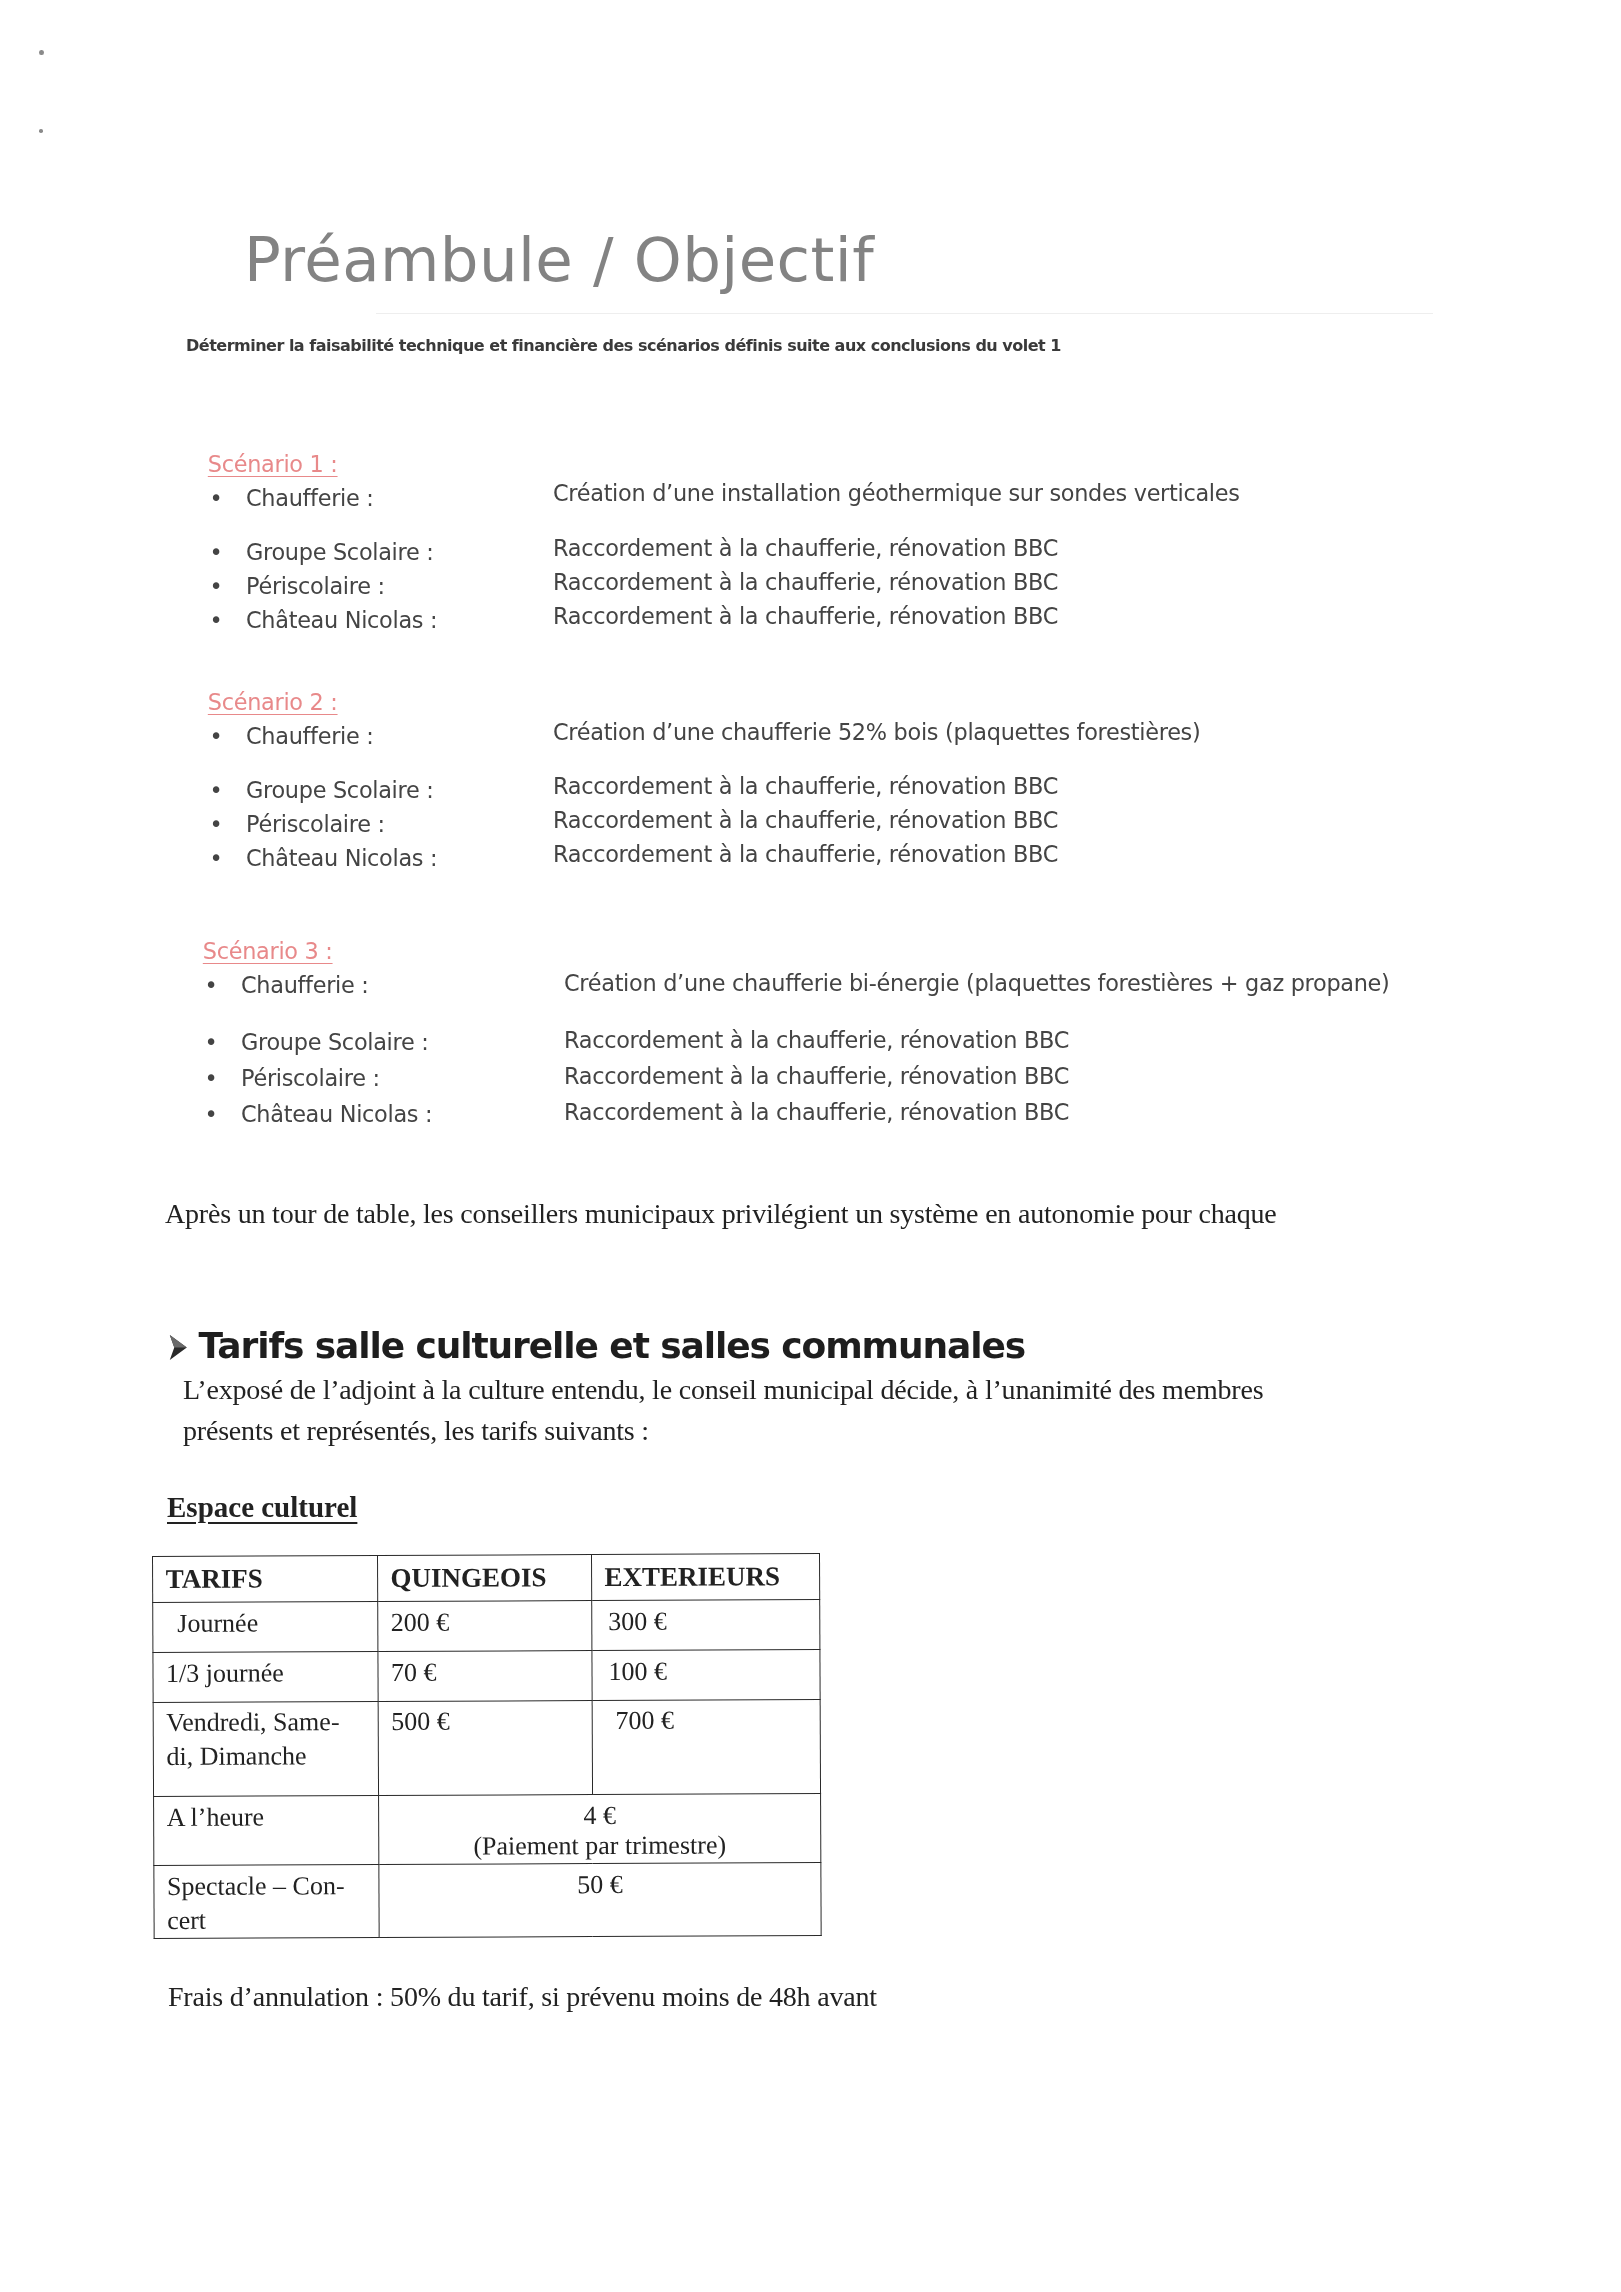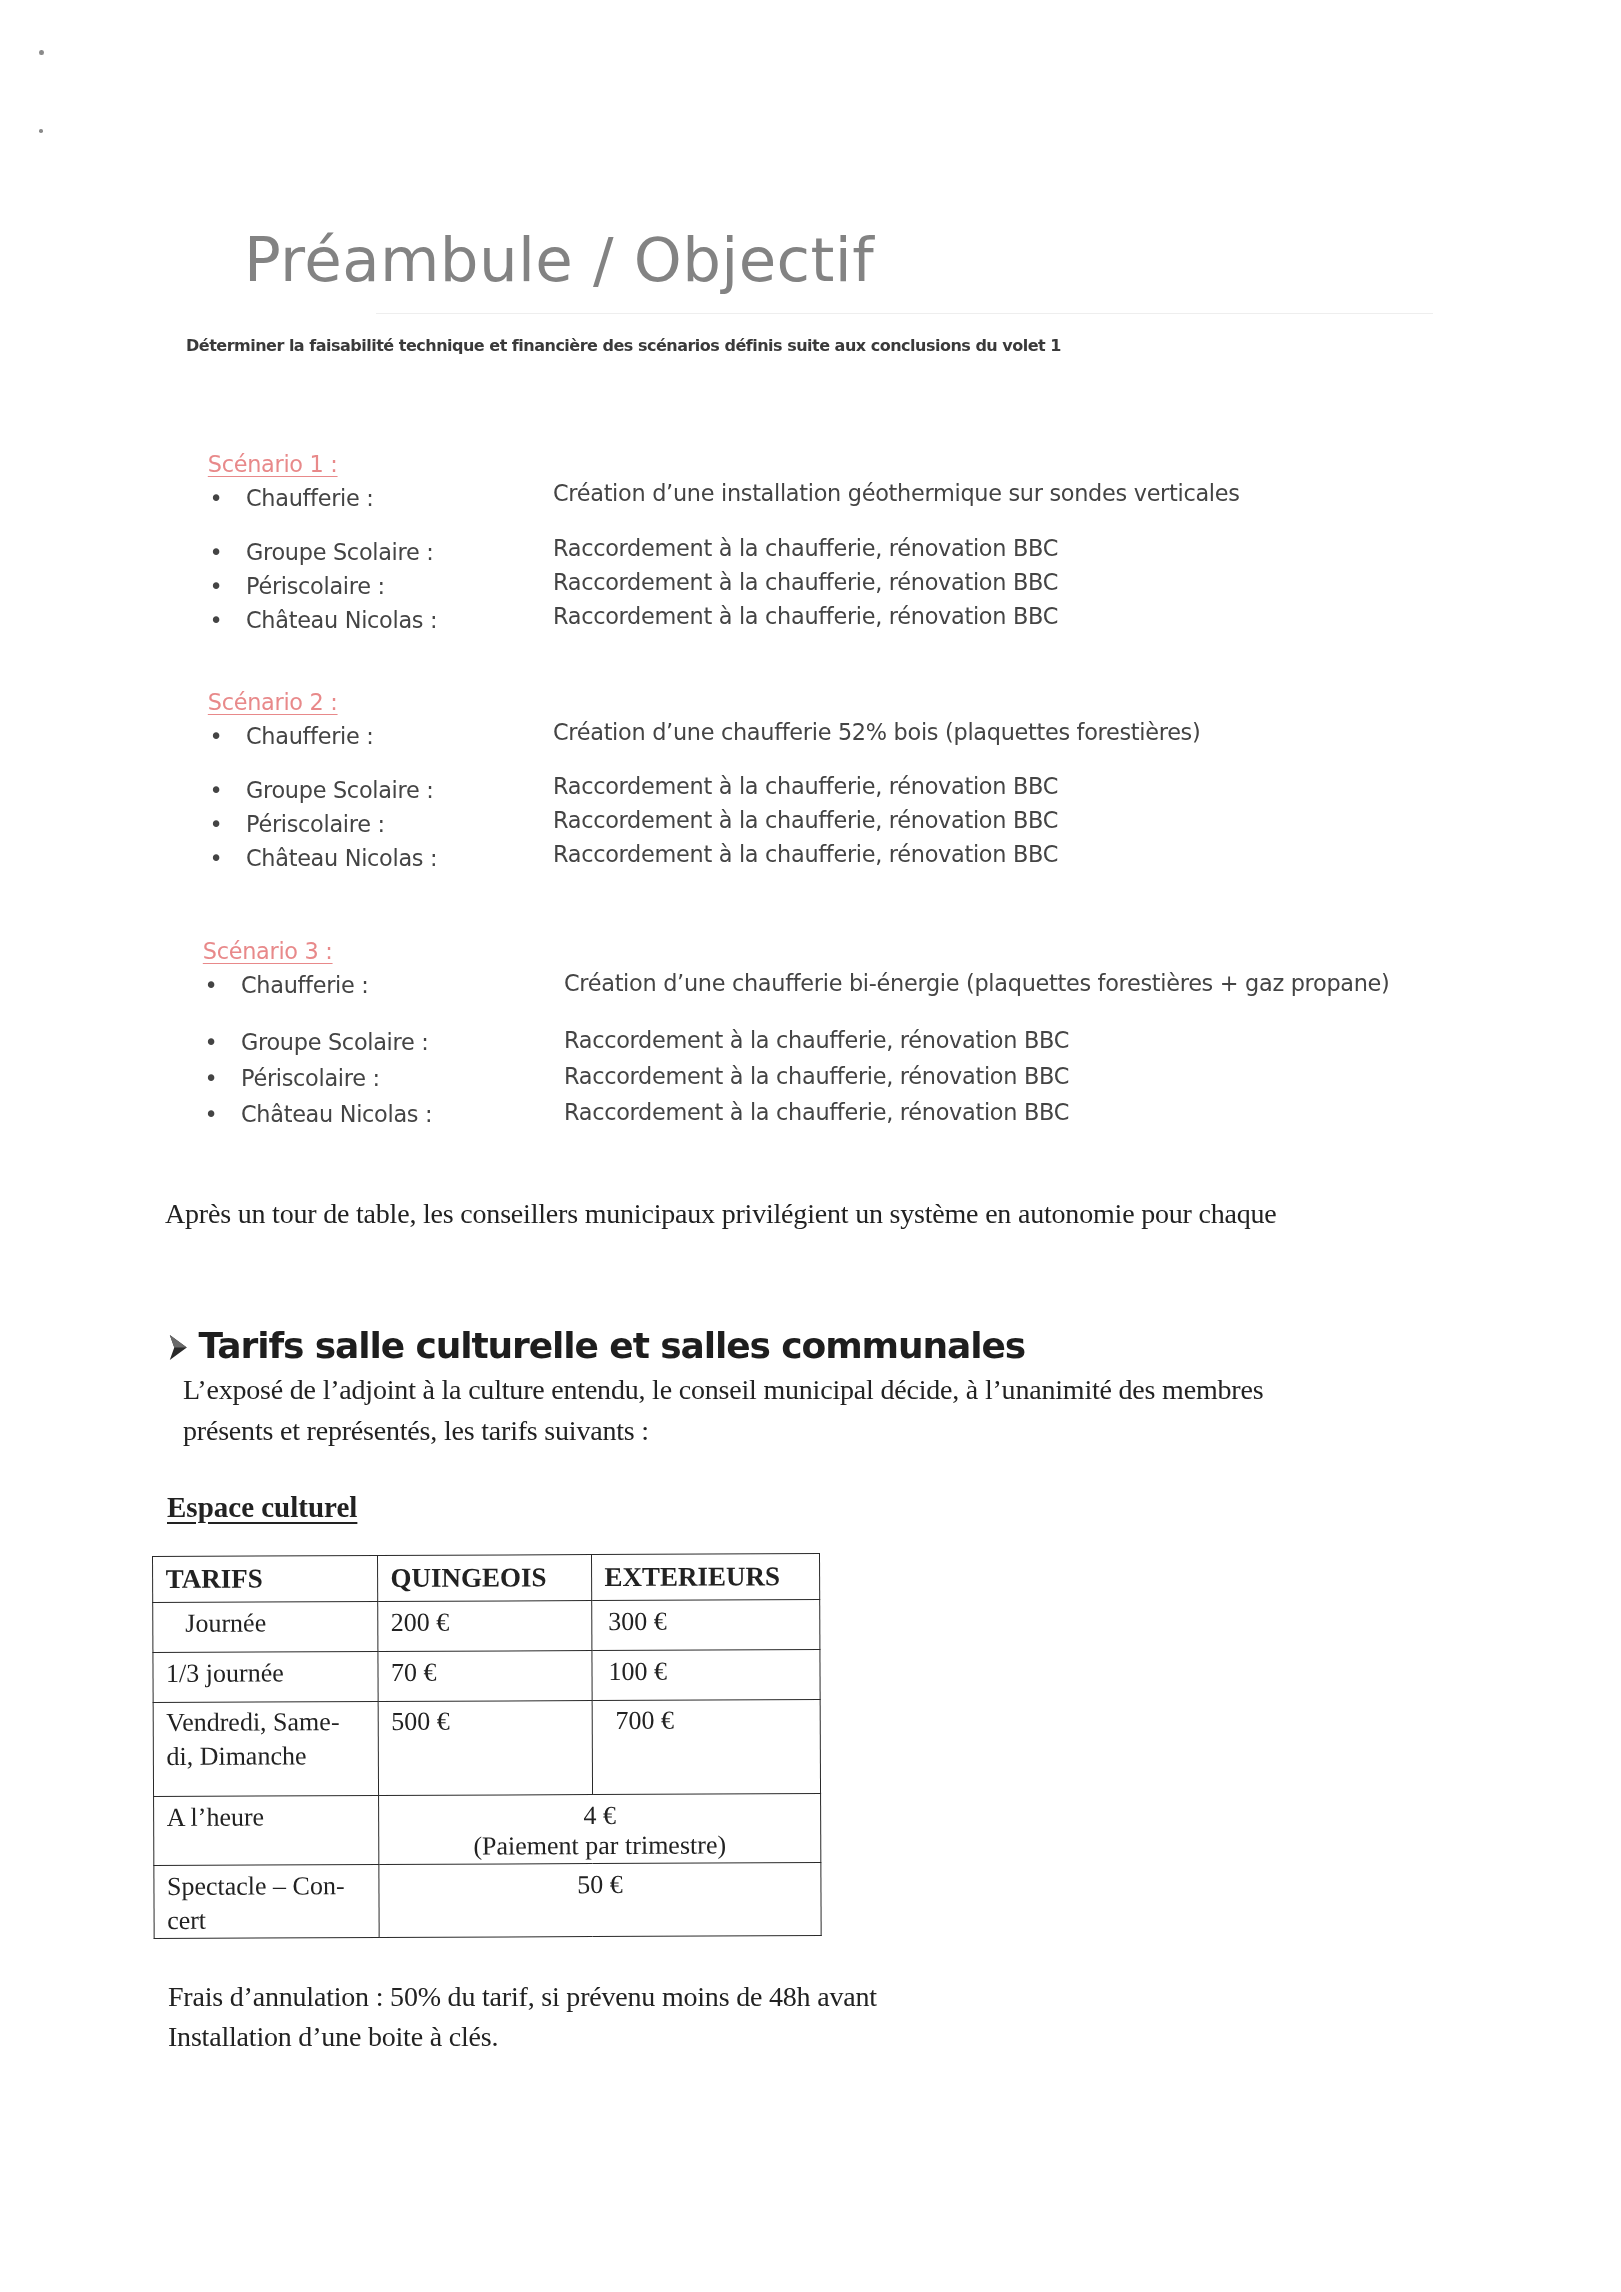--- a/index.html
+++ b/index.html
@@ -158,21 +158,21 @@
 <div class="abs espace">Espace culturel</div>
 
 <table class="tarifs">
   <tbody>
       <tr class="r0">
     <th class="col1">TARIFS</th>
     <th class="col2">QUINGEOIS</th>
     <th class="col3">EXTERIEURS</th>
   </tr>
   <tr class="r1">
-    <td style="padding-left:32px;">Journée</td>
+    <td style="padding-left:24px;">Journée</td>
     <td>200 €</td>
     <td style="padding-left:16px;">300 €</td>
   </tr>
   <tr class="r2">
     <td>1/3 journée</td>
     <td>70 €</td>
     <td style="padding-left:16px;">100 €</td>
   </tr>
   <tr class="r3">
     <td>
@@ -194,15 +194,14 @@
       <div>Spectacle – Con-</div>
       <div>cert</div>
     </td>
     <td class="center" colspan="2">50 €</td>
   </tr>
 </tbody>
   </table>
 
 <div class="abs body-text footer-note">
   <div>Frais d’annulation : 50% du tarif, si prévenu moins de 48h avant</div>
-  <div style="margin-top:-5.4px;">Installation d’une boite à clés.</div>
 </div>
 
 
 </body></html>

